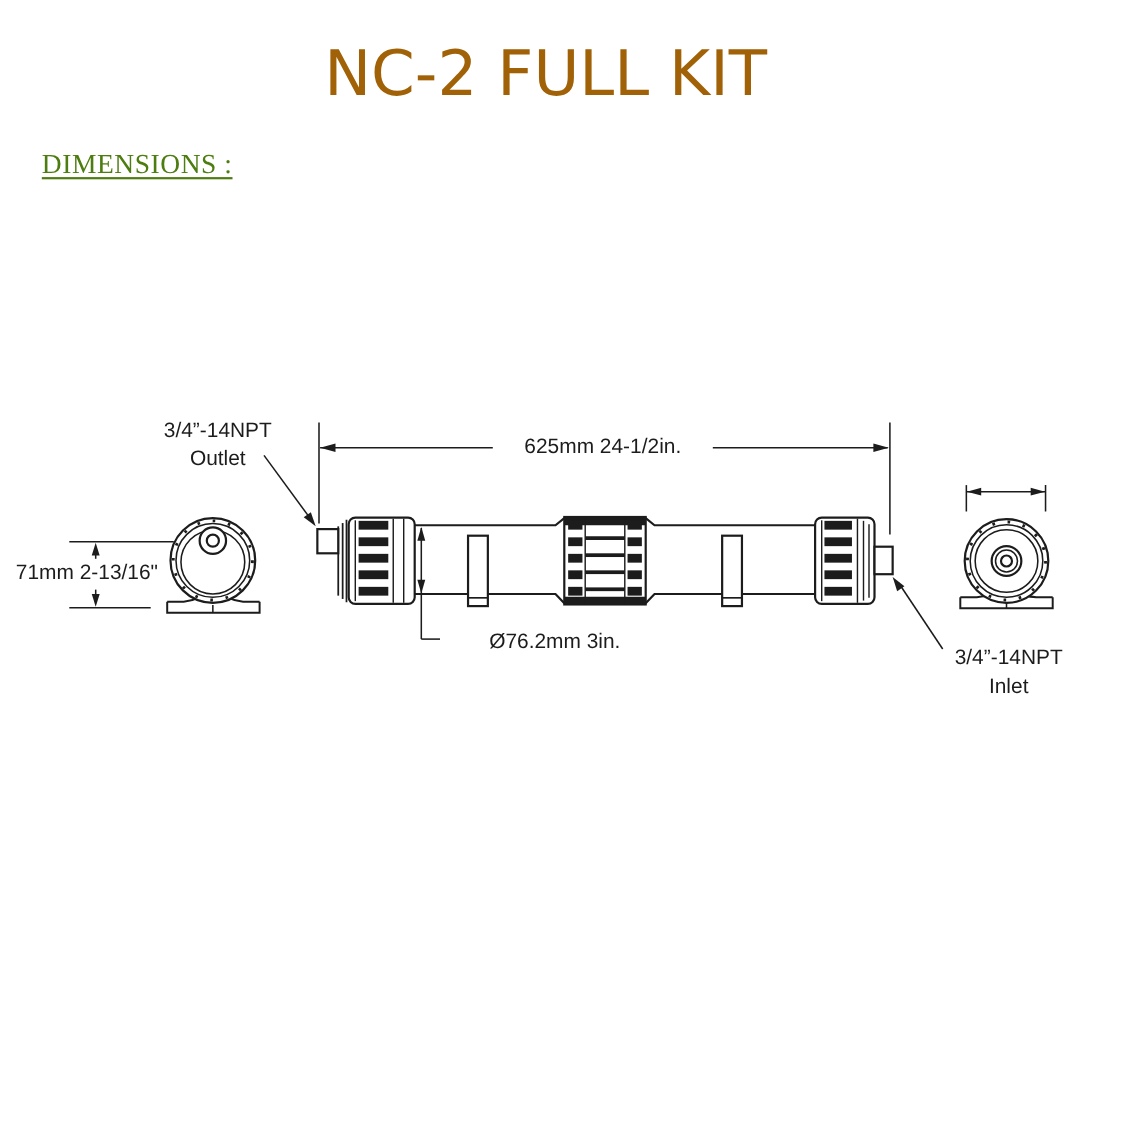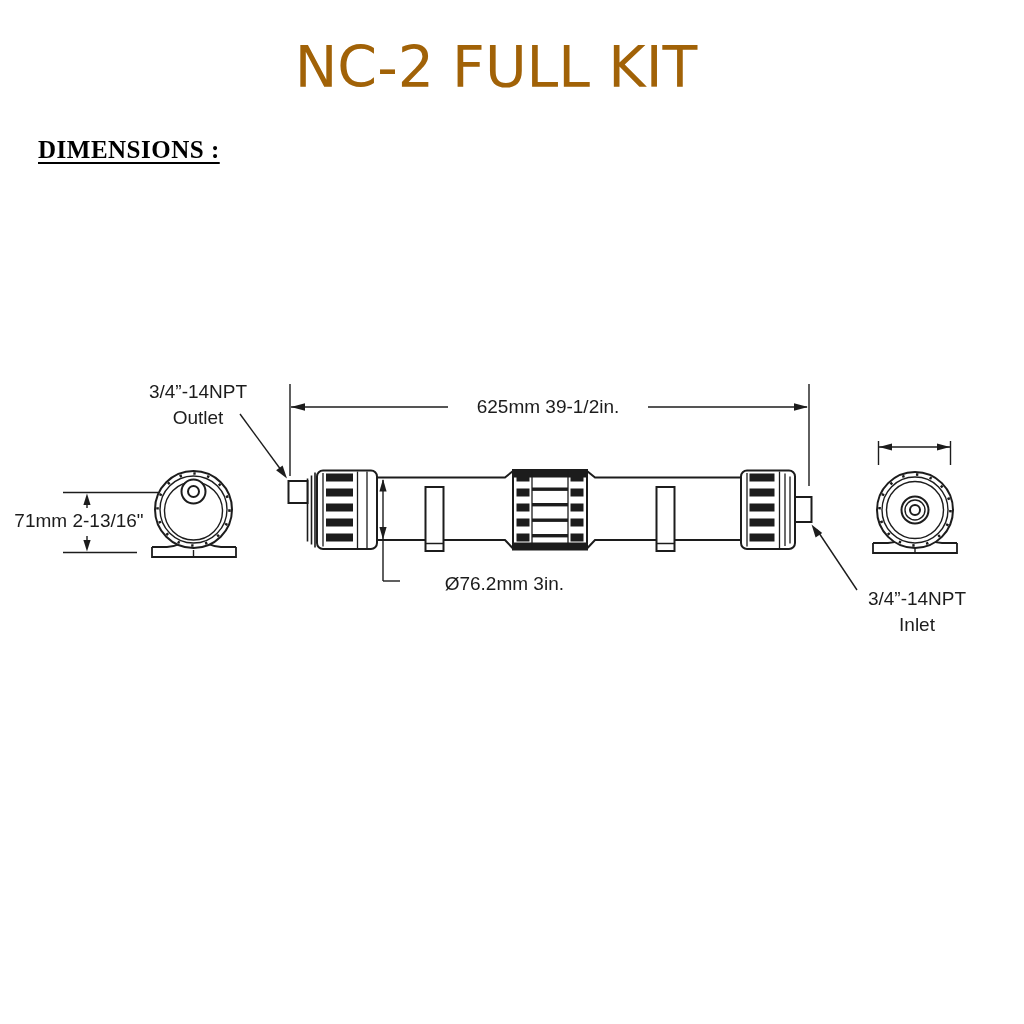--- a/index.html
+++ b/index.html
@@ -4,22 +4,22 @@
 <style>
   html,body{margin:0;padding:0;background:#ffffff;}
   #canvas{position:relative;width:1024px;height:1024px;background:#ffffff;overflow:hidden;
           font-family:"Liberation Sans",sans-serif;color:#1c1c1c;}
   #drawing-svg{position:absolute;left:0;top:0;}
   .label{position:absolute;font:19px/26px "Liberation Sans",sans-serif;color:#1c1c1c;text-align:center;white-space:nowrap;}
   #page-title{position:absolute;top:34px;left:0;width:992px;text-align:center;
               font-family:"DejaVu Sans",sans-serif;font-weight:400;font-size:57px;
               letter-spacing:0px;color:#a16207;}
   #section-heading{position:absolute;top:136px;left:38px;
-              font-family:"Liberation Serif",serif;font-weight:700;font-size:25px;
-              color:#000000;text-decoration:underline;text-decoration-thickness:2px;text-underline-offset:4px;
+              font-family:"Liberation Serif",serif;font-weight:400;font-size:25px;
+              color:#4d7c0f;text-decoration:underline;text-decoration-thickness:2px;text-underline-offset:4px;
               letter-spacing:0.5px;}
   #dim-length-label{left:448px;top:395px;width:200px;height:24px;line-height:24px;background:#ffffff;}
   #dim-width-label{left:838px;top:420px;width:180px;}
   #dim-height-label{left:4px;top:508px;width:150px;}
   #dim-diameter-label{left:404px;top:571px;width:160px;text-align:right;}
   #outlet-label{left:139px;top:379px;width:118px;}
   #inlet-label{left:858px;top:586px;width:118px;}
 </style>
 </head>
 <body>
@@ -178,21 +178,21 @@
       <g>
         <line x1="857" y1="590" x2="817" y2="530"></line>
         <polygon points="811.5,524.5 815.6,537.5 822.2,532.9" fill="#1c1c1c" stroke="none"></polygon>
       </g>
     </g>
   </svg>
 
   <div id="page-title">NC-2 FULL KIT</div>
   <div id="section-heading">DIMENSIONS :</div>
 
-  <div id="dim-length-label" class="label">625mm 39-1/2in.</div>
+  <div id="dim-length-label" class="label">625mm 24-1/2in.</div>
 
 
   <div id="dim-height-label" class="label">71mm 2-13/16"</div>
 
   <div id="dim-diameter-label" class="label">Ø76.2mm 3in.</div>
 
   <div id="outlet-label" class="label">
     <div>3/4”-14NPT</div>
     <div>Outlet</div>
   </div>

